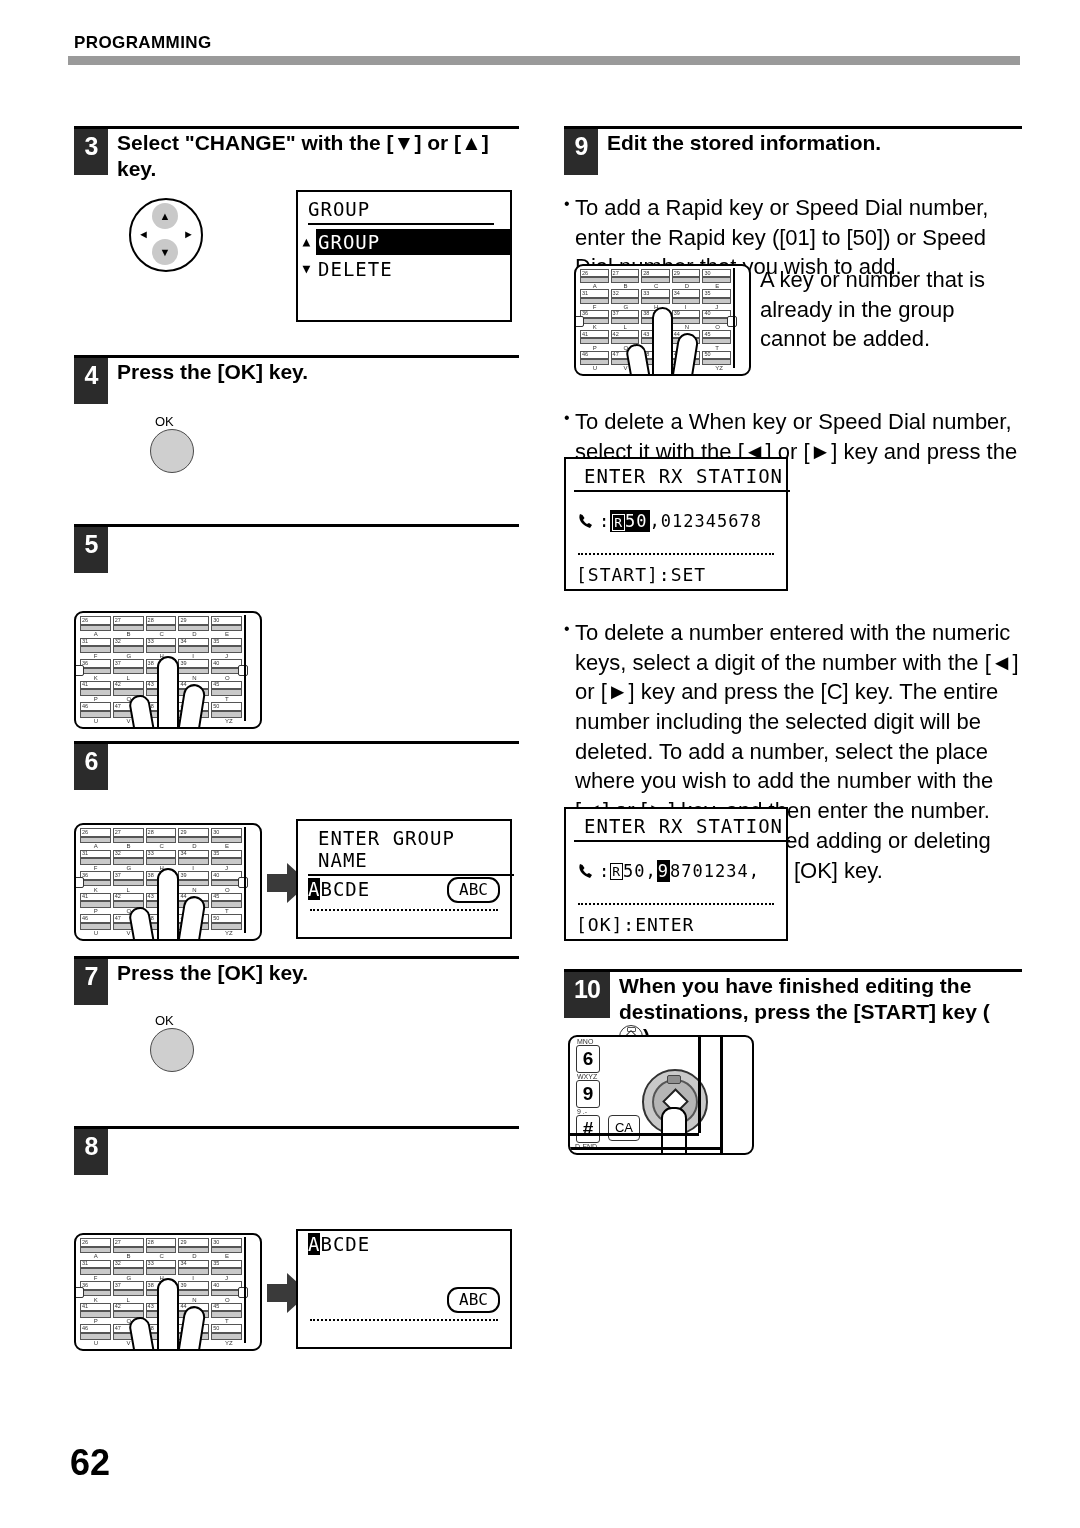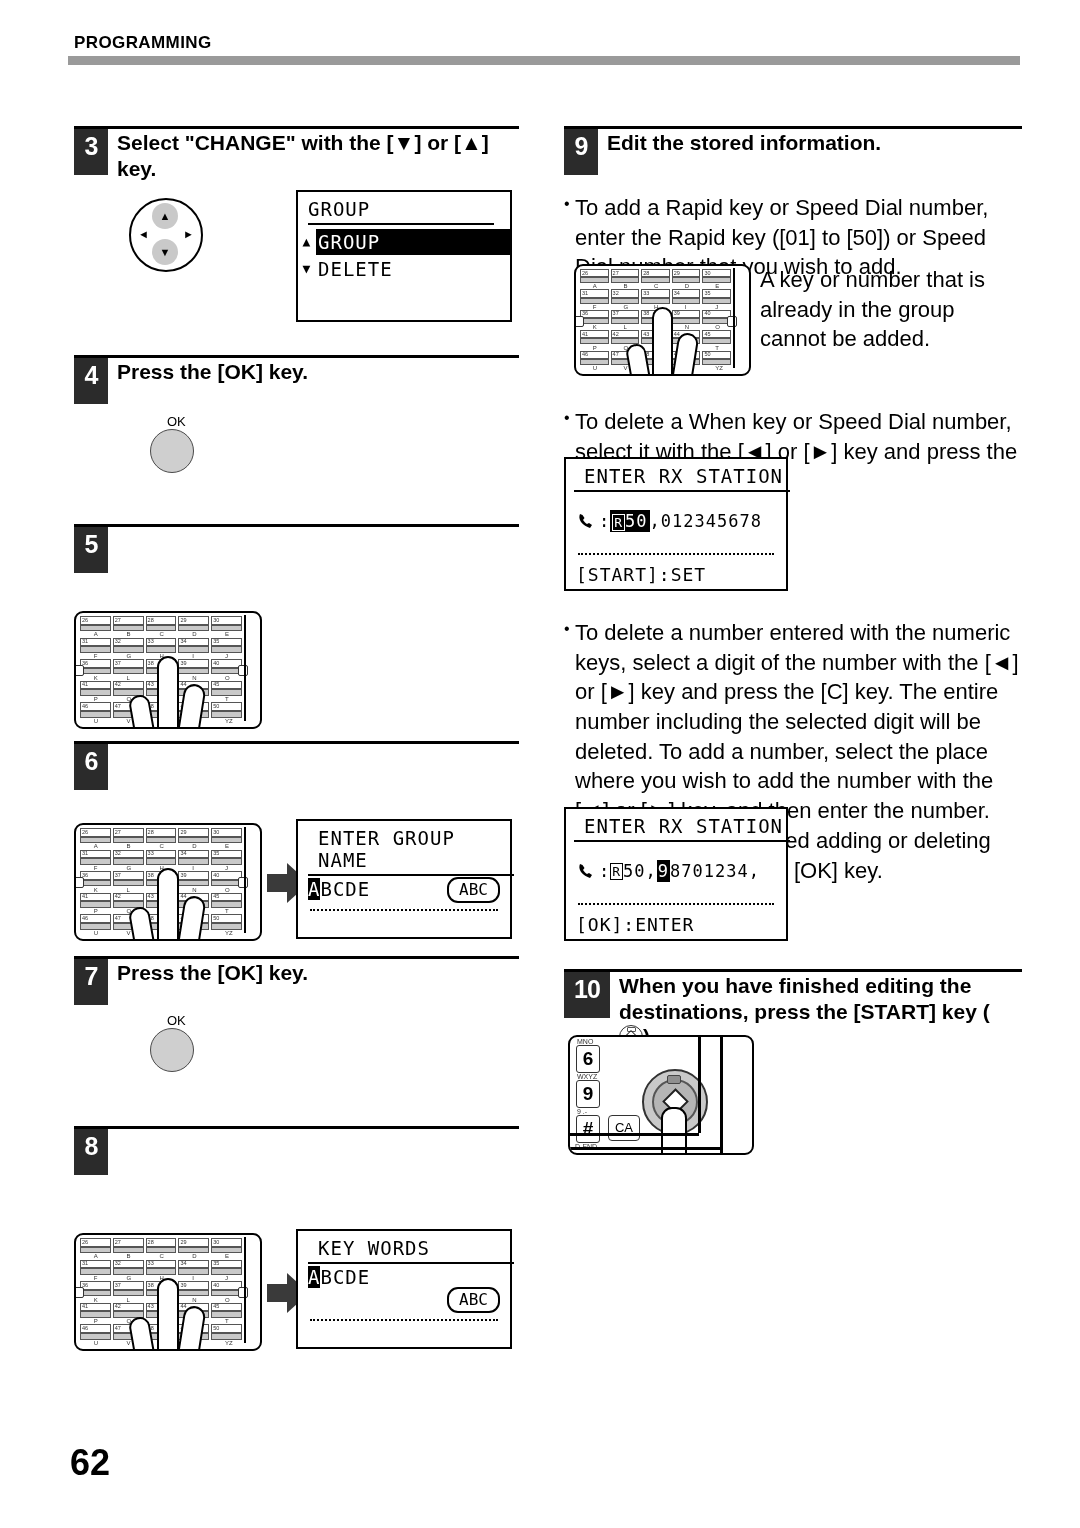--- a/index.html
+++ b/index.html
@@ -65,21 +65,21 @@
     display:flex;align-items:center;justify-content:center;font-size:11px;color:#000;
   }
   .navpad .ukey{top:5px;}
   .navpad .dkey{top:41px;}
   .navpad .lk,.navpad .rk{position:absolute;top:30px;font-size:11px;}
   .navpad .lk{left:9px;}
   .navpad .rk{right:9px;}
 
   
   .okkey{position:relative;width:62px;height:62px;}
-  .okkey .lbl{position:absolute;left:19px;top:-1px;font-size:13px;}
+  .okkey .lbl{position:absolute;left:7px;top:-1px;font-size:13px;}
   .okkey .circ{position:absolute;left:2px;top:14px;width:42px;height:42px;border-radius:50%;
     background:#cfcfcf;border:1.6px solid #4a4a4a;}
 
   
   .rkpanel{position:relative;border:2.5px solid #000;border-radius:9px;background:#fff;box-sizing:border-box;overflow:hidden;}
   .rkcap{position:absolute;top:1px;border:1px solid #555;background:#fff;box-sizing:border-box;}
   .rkbar{position:absolute;background:#c9c9c9;border:1px solid #555;box-sizing:border-box;}
   .rknum{position:absolute;font-size:5.5px;color:#333;font-family:"Liberation Sans",sans-serif;}
   .rklet{position:absolute;font-size:6px;color:#333;font-family:"Liberation Sans",sans-serif;}
   .finger{position:absolute;background:#fff;border:2px solid #000;border-radius:22px 22px 6px 6px;}
@@ -543,23 +543,20 @@
           <div style="position: absolute; right: 2px; top: 2px; width: 12px; height: 106px; border-left: 2px solid rgb(0, 0, 0); border-radius: 0px 0px 10px;"></div>
           <div class="finger" style="left: 80.96px; top: 43.32px; width: 18.4px; height: 71.82px; border-radius: 11.04px 11.04px 0px 0px;"></div>
           <div class="finger" style="left: 104.88px; top: 70.68px; width: 18.4px; height: 45.6px; border-radius: 11.04px 11.04px 0px 0px; transform: rotate(9deg);"></div>
           <div class="finger" style="left: 55.2px; top: 82.08px; width: 16.56px; height: 36.48px; border-radius: 10.12px 10.12px 0px 0px; transform: rotate(-10deg);"></div>
         </div>
       <div class="bigarrow" style="position:absolute;left:193px;top:147px;">
         <div class="shaft"></div>
         <div class="head"></div>
       </div>
       <div class="lcd" style="position:absolute;left:222px;top:103px;width:216px;height:120px;">
-        <div style="padding-left:10px;">
-          <div class="lcd-title" style="width:196px;">KEY WORDS</div>
-        </div>
         <div class="lcd-line" style="padding-left:10px;margin-top:2px;">
           <span class="inv">A</span>
             <span>BCDE</span>
         </div>
         <div class="abctag" style="right:10px;bottom:34px;">ABC</div>
         <div class="dashrule" style="position:absolute;left:6px;right:6px;bottom:26px;"></div>
       </div>
     </div>
 
   </div>

